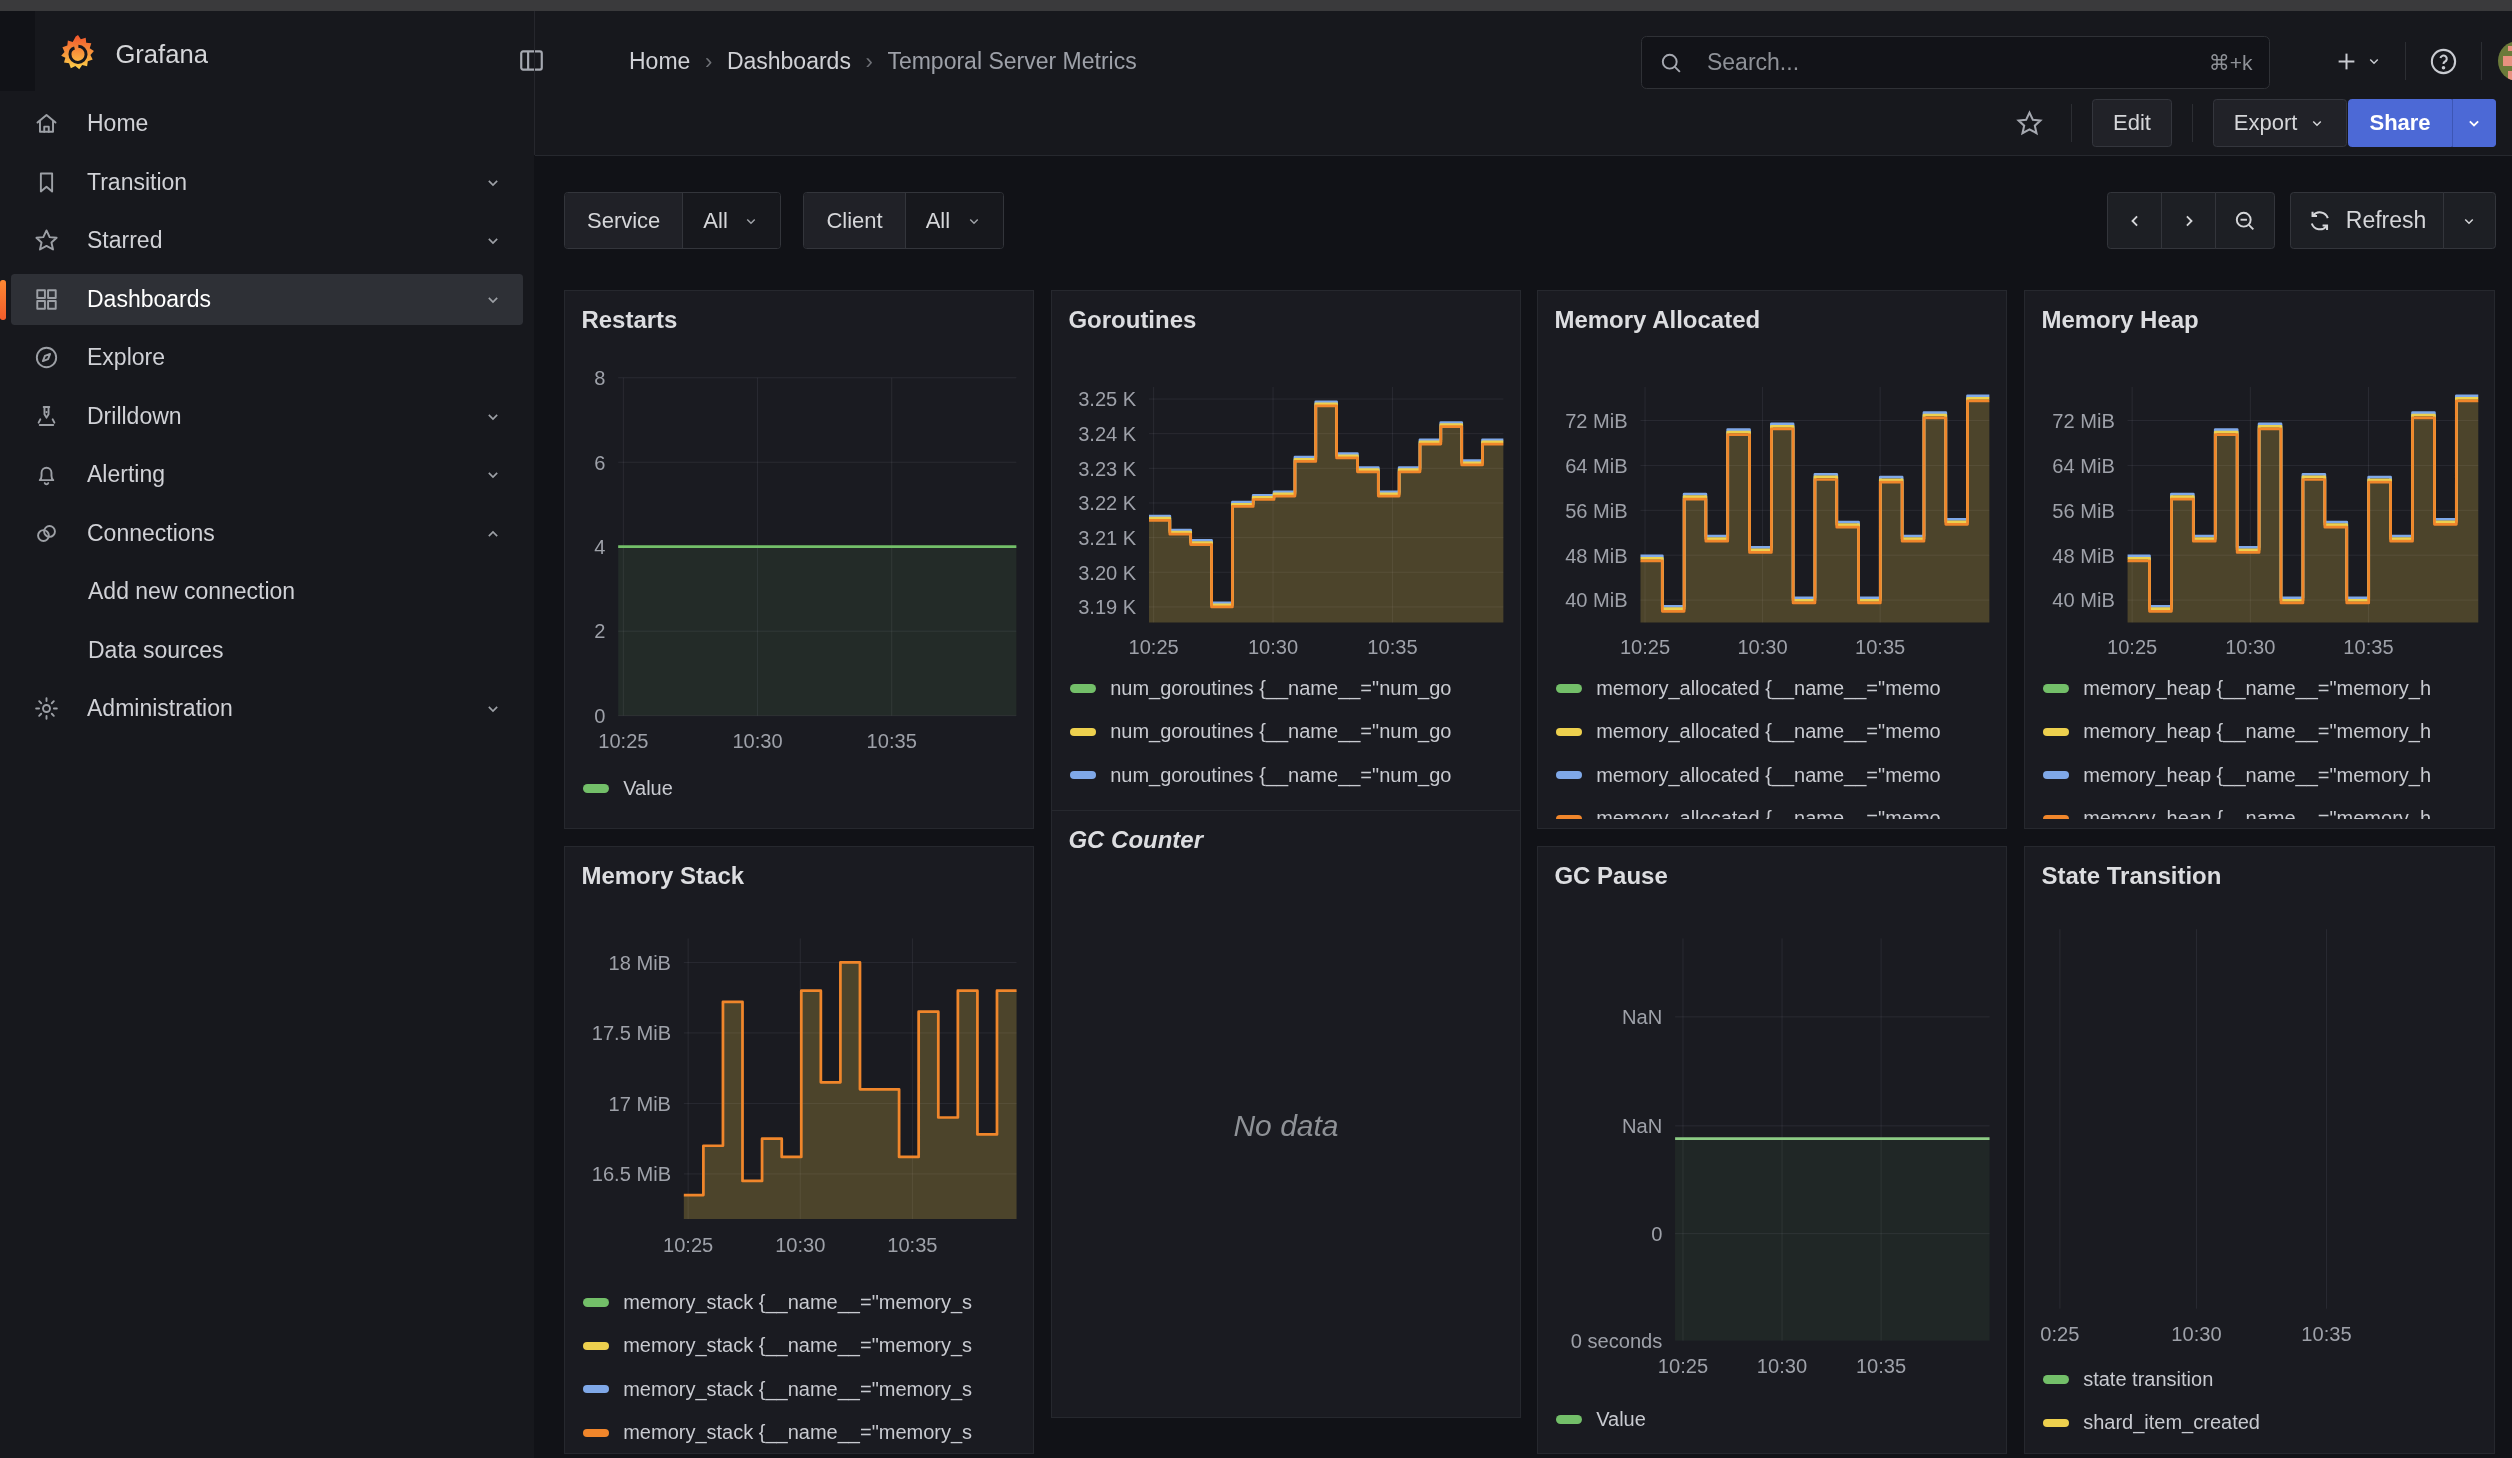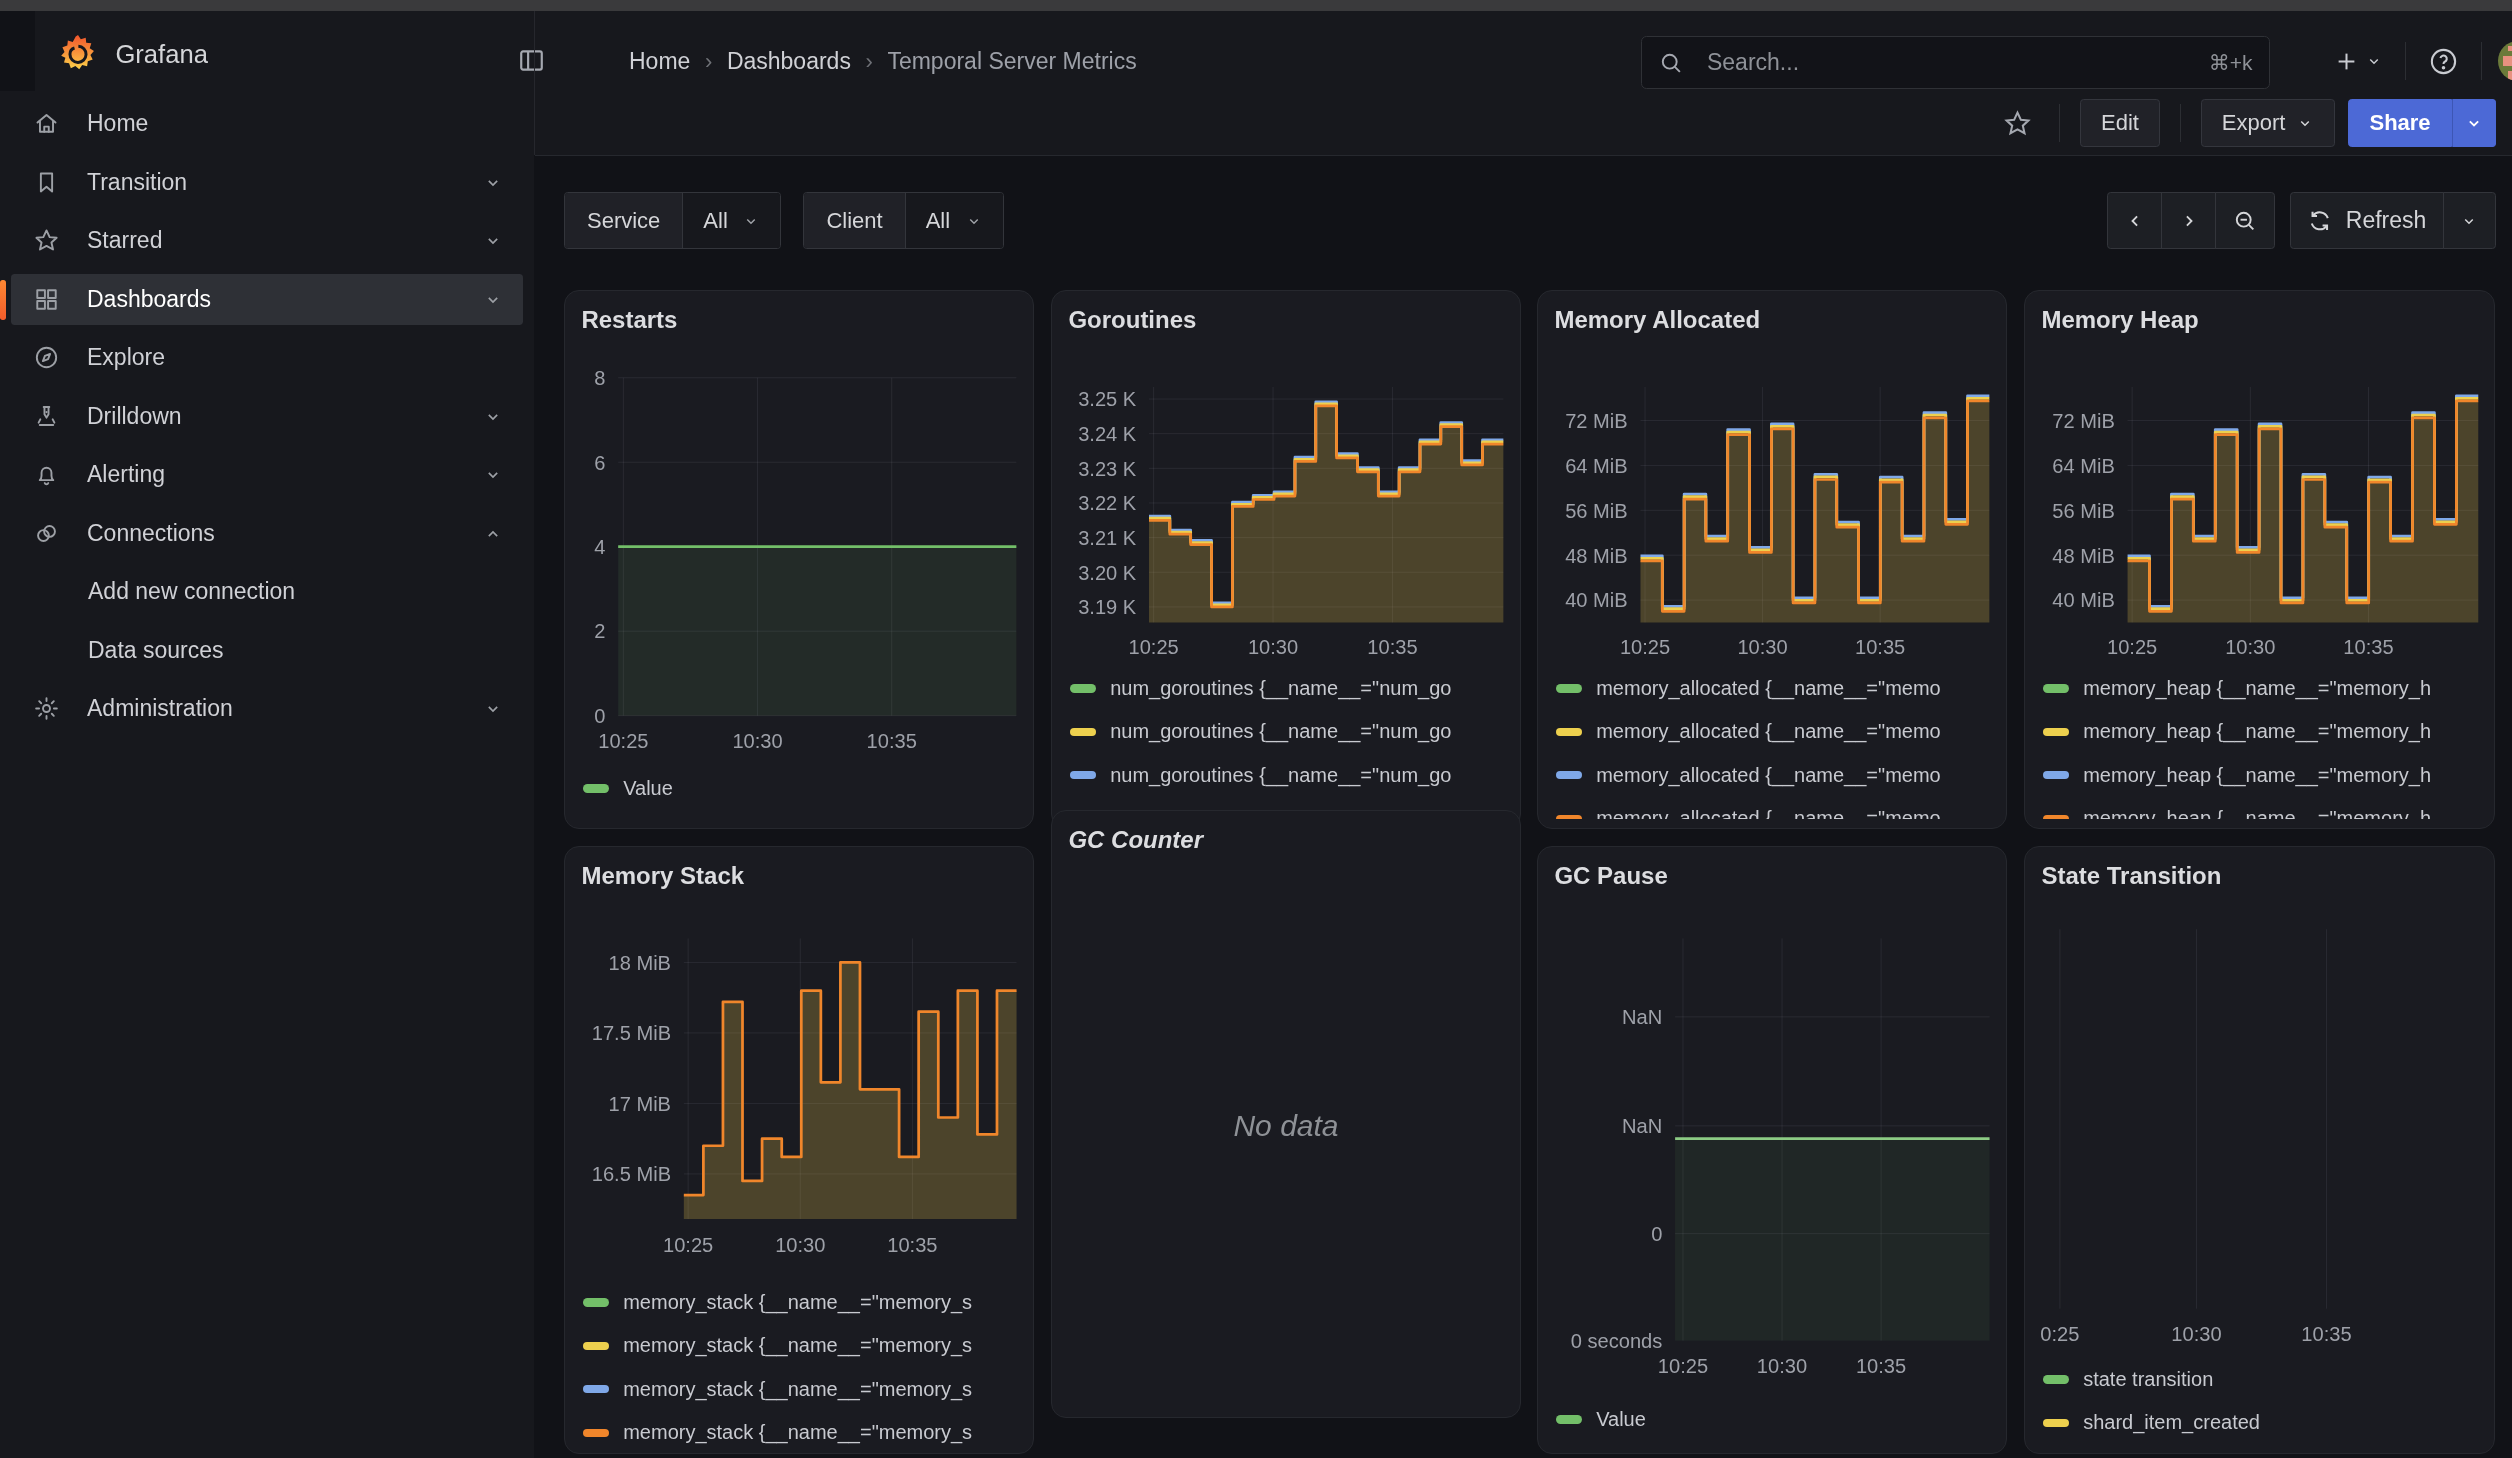--- a/index.html
+++ b/index.html
@@ -30,21 +30,21 @@
   .hdr-right{position:absolute;right:0;top:20px;height:60px;display:flex;align-items:center;}
   .hdr-div{width:0.9px;height:38px;background:#2c2e33;margin:0 16.4px;}
   .hdr-btn{display:flex;align-items:center;gap:5.5px;color:#c9cbd1;cursor:pointer;padding:5.5px;}
   .avatar{width:40px;height:40px;border-radius:50%;overflow:hidden;margin-right:9px;cursor:pointer;}
 
   .tb-right{position:absolute;right:16.4px;top:8.2px;display:flex;align-items:center;height:48px;}
   .tb-div{width:0.9px;height:38px;background:#2c2e33;margin:0 20px;}
   .btn{display:flex;align-items:center;gap:11px;height:48px;padding:0 20px;border:0.9px solid #34363d;
        border-radius:3.7px;background:#212228;font-size:22px;color:#d5d6d9;cursor:pointer;box-sizing:border-box;white-space:nowrap;}
   .btn.star{background:transparent;border:none;padding:0 7.3px;color:#a5a8b0;}
-  .share-group{display:flex;margin-left:13px;justify-content:space-between;}
+  .share-group{display:flex;margin-left:1px;justify-content:space-between;}
   .btn.primary{background:#4c69d6;border-color:#4c69d6;color:#fff;font-weight:600;border-radius:3.7px 0 0 3.7px;}
   .btn.primary-chev{background:#4c69d6;border-color:#4c69d6;border-left:0.9px solid #3d56b5;color:#fff;
        border-radius:0 3.7px 3.7px 0;padding:0 11px;}
 
   .sitem{position:absolute;left:11px;width:512px;height:51px;border-radius:3.7px;display:flex;align-items:center;
          cursor:pointer;color:#d0d1d6;}
   .sitem .s-icon{width:27px;margin-left:22px;color:#9da0a6;}
   .sitem .s-label{margin-left:27px;font-size:23px;flex:1;}
   .sitem.indent .s-label{margin-left:77px;}
   .sitem .s-chev{margin-right:20px;color:#9da0a6;}
@@ -61,21 +61,21 @@
          color:#d5d6d9;cursor:pointer;}
 
   .timebar{position:absolute;top:192px;right:16.4px;display:flex;align-items:center;}
   .tgroup{display:flex;}
   .tbtn{display:flex;align-items:center;gap:12.8px;height:57px;padding:0 16.4px;background:#1d1f24;
         border:0.9px solid #33353b;font-size:23px;font-weight:500;color:#d5d6d9;cursor:pointer;box-sizing:border-box;margin-left:-0.9px;}
   .tgroup .tbtn:first-child{border-radius:3.7px 0 0 3.7px;margin-left:0;}
   .tgroup .tbtn:last-child{border-radius:0 3.7px 3.7px 0;}
   .tb-gap{width:14.6px;}
 
-  .panel{position:absolute;background:#1a1b21;border:0.9px solid #26282e;border-radius:15px;box-sizing:border-box;overflow:hidden;}
+  .panel{position:absolute;background:#1a1b21;border:0.9px solid #26282e;border-radius:0;box-sizing:border-box;overflow:hidden;}
   .panel-title{position:absolute;left:16.4px;top:14.6px;font-size:24px;font-weight:600;color:#dcdde0;cursor:pointer;z-index:2;}
   .chart{position:absolute;left:0;top:0;}
   .legend{position:absolute;left:18px;right:12.8px;overflow:hidden;}
   .lrow{display:flex;align-items:center;gap:14.6px;height:27px;margin-bottom:16.4px;cursor:pointer;}
   .sw{width:25.6px;height:8.2px;border-radius:4.6px;flex:none;}
   .llabel{font-size:20px;color:#c8cad0;white-space:nowrap;overflow:hidden;}
   .nodata{position:absolute;left:0;right:0;text-align:center;font-size:30px;color:#8e9196;}
 </style>
 </head>
 <body>

